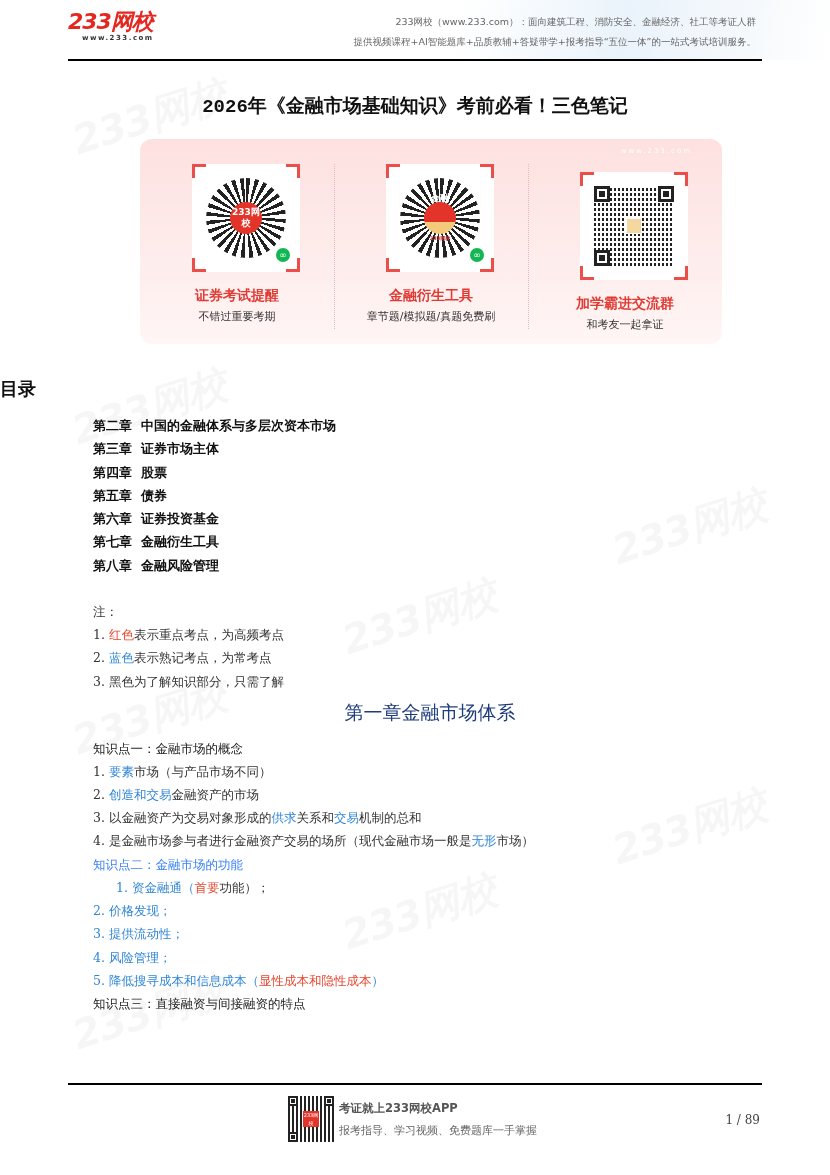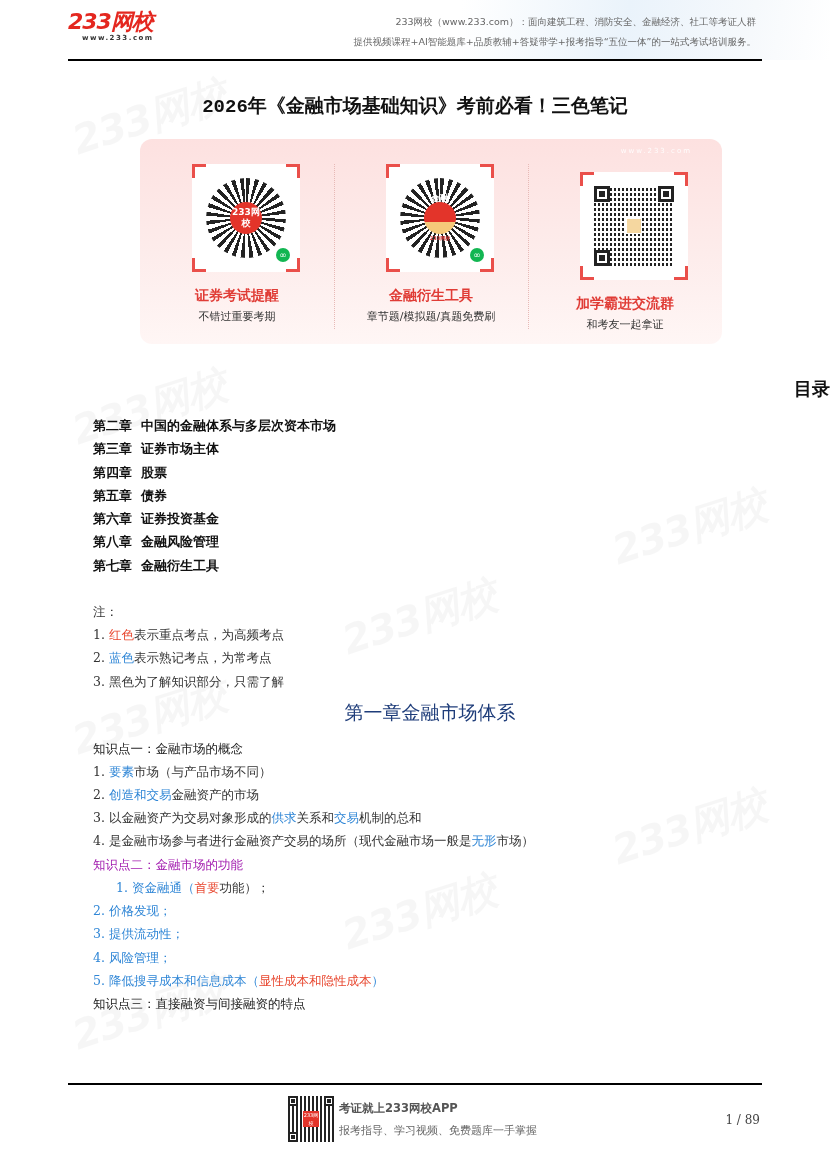--- a/index.html
+++ b/index.html
@@ -52,21 +52,21 @@
   .qr-center.gold { background: linear-gradient(180deg, #e3342a 0 62%, #f5c97a 62% 100%); }
   .qr-center-sq { position: absolute; left: 32px; top: 32px; width: 16px; height: 16px; background: #f5d7a0; border: 1px solid #fff; }
   .mini-badge { position: absolute; right: 10px; bottom: 10px; width: 14px; height: 14px; border-radius: 50%;
     background: #12b652; color: #fff; font-size: 9px; line-height: 14px; text-align: center; font-family: "DejaVu Sans", sans-serif; }
   .banner-head { position: absolute; left: 0; width: 194px; top: 148px; font-family: "DejaVu Sans", sans-serif;
     font-weight: bold; font-size: 14px; color: #e03c36; }
   .banner-sub { position: absolute; left: 0; width: 194px; top: 170px; font-family: "DejaVu Sans", sans-serif;
     font-size: 11px; color: #333; }
 
   
-  .toc-title { position: absolute; left: 0; width: 830px; top: 377px; text-align: right;
+  .toc-title { position: absolute; left: 0; width: 830px; top: 377px; text-align: left;
     font-family: "DejaVu Sans", sans-serif; font-weight: bold; font-size: 18px; color: #111; }
   .toc { position: absolute; left: 93px; top: 416px; }
   .toc-item { font-family: "DejaVu Sans", sans-serif; font-weight: bold; font-size: 13px; color: #111;
     height: 23.3px; line-height: 20px; white-space: pre; }
 
   
   .line { position: absolute; left: 93px; font-size: 12.5px; line-height: 18px; white-space: pre; color: #333; }
   .red { color: #e8472f; }
   .blue { color: #2f86d6; }
   .chapter-heading { position: absolute; left: 0; width: 860px; top: 700px; text-align: center;
@@ -169,38 +169,38 @@
   </div>
 </div>
 
 <div class="toc-title">目录</div>
 <div class="toc">
   <div class="toc-item"><span>第二章</span>  <span>中国的金融体系与多层次资本市场</span></div>
   <div class="toc-item"><span>第三章</span>  <span>证券市场主体</span></div>
   <div class="toc-item"><span>第四章</span>  <span>股票</span></div>
   <div class="toc-item"><span>第五章</span>  <span>债券</span></div>
   <div class="toc-item"><span>第六章</span>  <span>证券投资基金</span></div>
+  <div class="toc-item"><span>第七章</span>  <span>金融衍生工具</span></div>
   <div class="toc-item"><span>第八章</span>  <span>金融风险管理</span></div>
-  <div class="toc-item"><span>第七章</span>  <span>金融衍生工具</span></div>
 </div>
 
 <div class="line" style="top:603px;">注：</div>
 <div class="line" style="top:626px;"><span>1. </span><span class="red">红色</span><span>表示重点考点，为高频考点</span></div>
 <div class="line" style="top:649px;"><span>2. </span><span class="blue">蓝色</span><span>表示熟记考点，为常考点</span></div>
 <div class="line" style="top:673px;"><span>3. </span><span>黑色为了解知识部分，只需了解</span></div>
 
 <div class="chapter-heading">第一章金融市场体系</div>
 
 <div class="line" style="top:740px;color:#222;">知识点一：金融市场的概念</div>
 <div class="line" style="top:763px;"><span>1. </span><span class="blue">要素</span><span>市场（与产品市场不同）</span></div>
 <div class="line" style="top:786px;"><span>2. </span><span class="blue">创造和交易</span><span>金融资产的市场</span></div>
 <div class="line" style="top:809px;"><span>3. </span><span>以金融资产为交易对象形成的</span><span class="blue">供求</span><span>关系和</span><span class="blue">交易</span><span>机制的总和</span></div>
 <div class="line" style="top:832px;"><span>4. </span><span>是金融市场参与者进行金融资产交易的场所（现代金融市场一般是</span><span class="blue">无形</span><span>市场）</span></div>
 
-<div class="line" style="top:856px;color:#a21caf;text-align:right;">知识点二：金融市场的功能</div>
+<div class="line" style="top:856px;color:#3b82f6;text-align:right;">知识点二：金融市场的功能</div>
 <div class="line" style="top:879px;margin-left:23px;"><span class="blue">1. 资金融通（</span><span class="red">首要</span><span>功能）；</span></div>
 <div class="line blue" style="top:902px;">2. 价格发现；</div>
 <div class="line blue" style="top:925px;">3. 提供流动性；</div>
 <div class="line blue" style="top:949px;">4. 风险管理；</div>
 <div class="line" style="top:972px;"><span class="blue">5. 降低搜寻成本和信息成本（</span><span class="red">显性成本和隐性成本</span><span class="blue">）</span></div>
 
 <div class="line" style="top:995px;color:#222;">知识点三：直接融资与间接融资的特点</div>
 
 <div class="footer-rule"></div>
 <div class="footer-qr">

